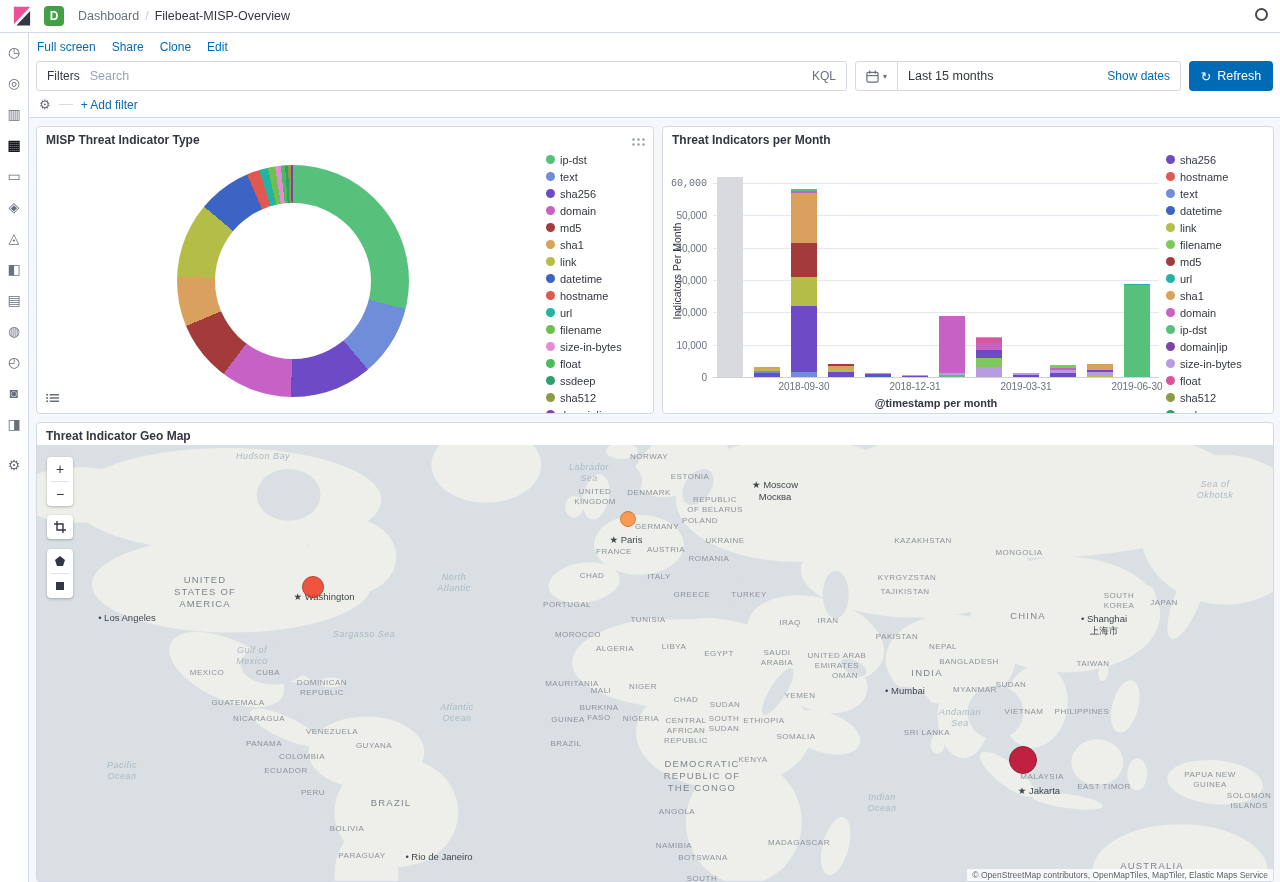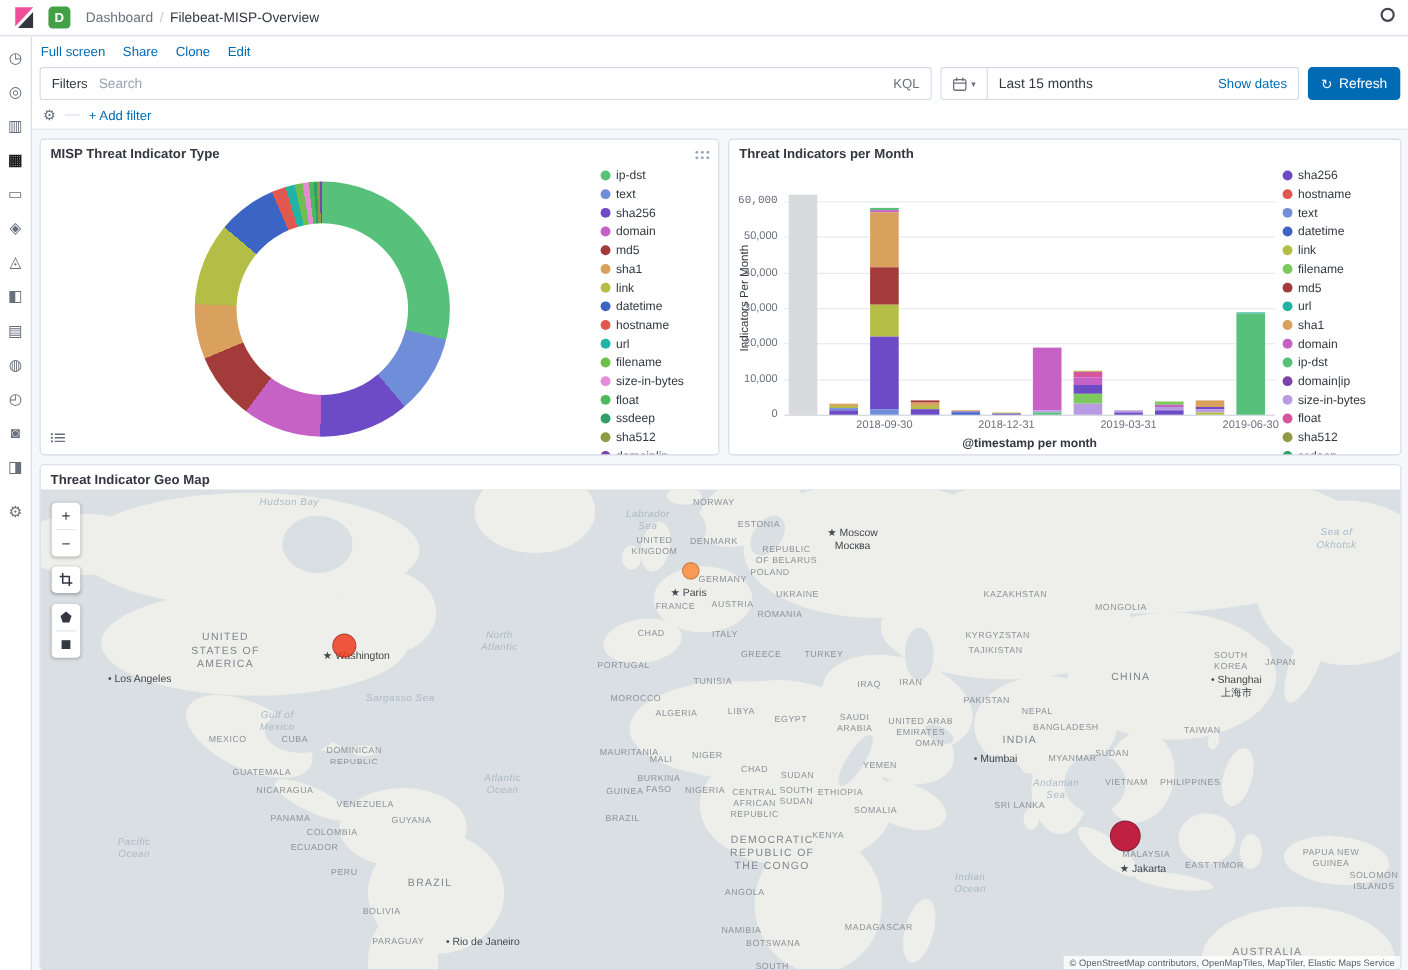--- a/index.html
+++ b/index.html
@@ -566,21 +566,21 @@
           <div class="map-label lab-c" style="left: 555px; top: 131px;">CHAD</div>
           <div class="map-label lab-c" style="left: 622px; top: 132px;">ITALY</div>
           <div class="map-label lab-c" style="left: 655px; top: 150px;">GREECE</div>
           <div class="map-label lab-c" style="left: 712px; top: 150px;">TURKEY</div>
           <div class="map-label lab-c" style="left: 870px; top: 133px;">KYRGYZSTAN</div>
           <div class="map-label lab-c" style="left: 868px; top: 147px;">TAJIKISTAN</div>
           <div class="map-label lab-b" style="left: 991px; top: 171px;">CHINA</div>
           <div class="map-label lab-c" style="left: 1082px; top: 156px;">SOUTH
 KOREA</div>
           <div class="map-label lab-c" style="left: 1127px; top: 158px;">JAPAN</div>
-          <div class="map-label lab-y" style="left: 1067px; top: 180px; margin-left: 20px;">• Shanghai
+          <div class="map-label lab-y" style="left: 1067px; top: 180px;">• Shanghai
 上海市</div>
           <div class="map-label lab-o" style="left: 1178px; top: 45px;">Sea of
 Okhotsk</div>
           <div class="map-label lab-c" style="left: 753px; top: 178px;">IRAQ</div>
           <div class="map-label lab-c" style="left: 791px; top: 176px;">IRAN</div>
           <div class="map-label lab-c" style="left: 860px; top: 192px;">PAKISTAN</div>
           <div class="map-label lab-c" style="left: 541px; top: 190px;">MOROCCO</div>
           <div class="map-label lab-c" style="left: 611px; top: 175px;">TUNISIA</div>
           <div class="map-label lab-c" style="left: 578px; top: 204px;">ALGERIA</div>
           <div class="map-label lab-c" style="left: 637px; top: 202px;">LIBYA</div>

